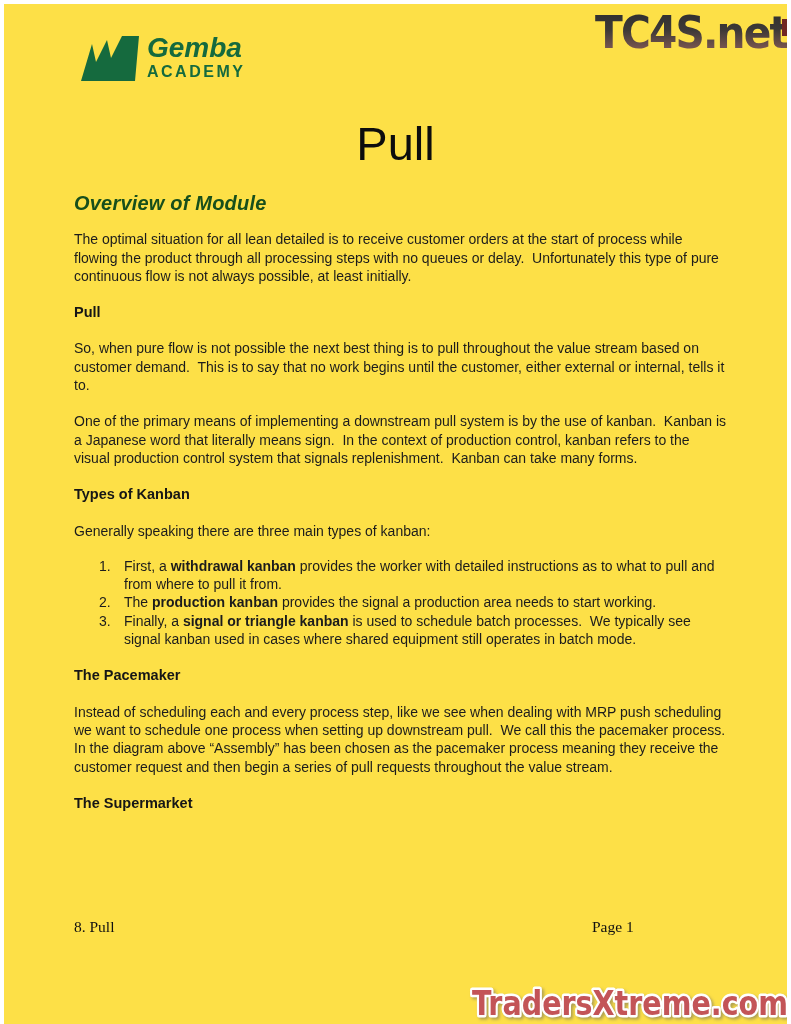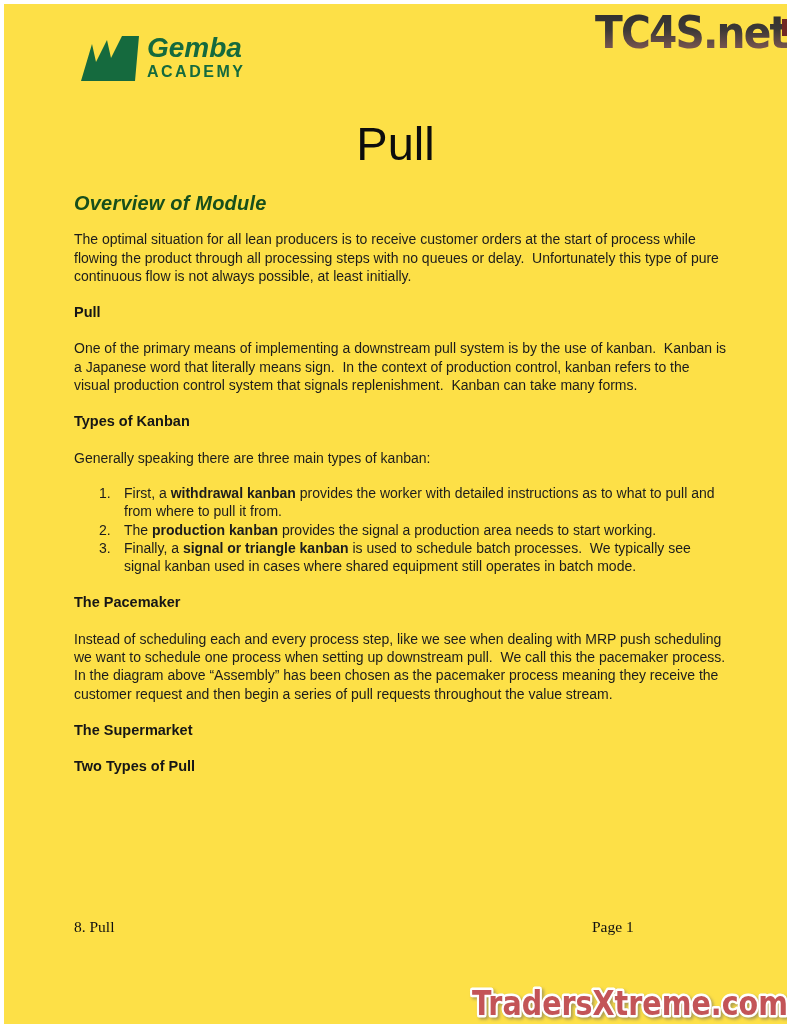--- a/index.html
+++ b/index.html
@@ -180,24 +180,25 @@
       <text x="101" y="44" text-anchor="middle" fill="url(#tcgrad)" textLength="192" lengthAdjust="spacingAndGlyphs">TC4S.net</text>
     </svg>
   </span>
   <span class="red-edge"></span>
 
   <div class="doc-title">Pull</div>
 
   <div class="content">
     <div class="h-green">Overview of Module</div>
 
-    <p>The optimal situation for all lean producers is to receive customer orders at the start of process while flowing the product through all processing steps with no queues or delay.  Unfortunately this type of pure continuous flow is not always possible, at least initially.</p>
+    <p>The optimal situation for all lean detailed is to receive customer orders at the start of process while flowing the product through all processing steps with no queues or delay.  Unfortunately this type of pure continuous flow is not always possible, at least initially.</p>
 
     <div class="h-sub">Pull</div>
 
+    <p>So, when pure flow is not possible the next best thing is to pull throughout the value stream based on customer demand.  This is to say that no work begins until the customer, either external or internal, tells it to.</p>
 
     <p>One of the primary means of implementing a downstream pull system is by the use of kanban.  Kanban is a Japanese word that literally means sign.  In the context of production control, kanban refers to the visual production control system that signals replenishment.  Kanban can take many forms.</p>
 
     <div class="h-sub">Types of Kanban</div>
 
     <p>Generally speaking there are three main types of kanban:</p>
 
     <ol class="kanban-list">
       <li>
         <span class="li-num">1.</span>
@@ -213,21 +214,20 @@
       </li>
     </ol>
 
     <div class="h-sub">The Pacemaker</div>
 
     <p>Instead of scheduling each and every process step, like we see when dealing with MRP push scheduling we want to schedule one process when setting up downstream pull.  We call this the pacemaker process.  In the diagram above “Assembly” has been chosen as the pacemaker process meaning they receive the customer request and then begin a series of pull requests throughout the value stream.</p>
 
     <div class="h-sub">The Supermarket</div>
 
 
-    <div class="h-sub">Two Types of Pull</div>
   </div>
 
 
   <div class="footer-left">8. Pull</div>
   <div class="footer-right">Page 1</div>
 
   <span class="wm-traders">
     <svg width="328" height="46" viewBox="0 0 328 46">
       <text x="164" y="34" text-anchor="middle" fill="#c35457" textLength="316" lengthAdjust="spacingAndGlyphs">TradersXtreme.com</text>
     </svg>

